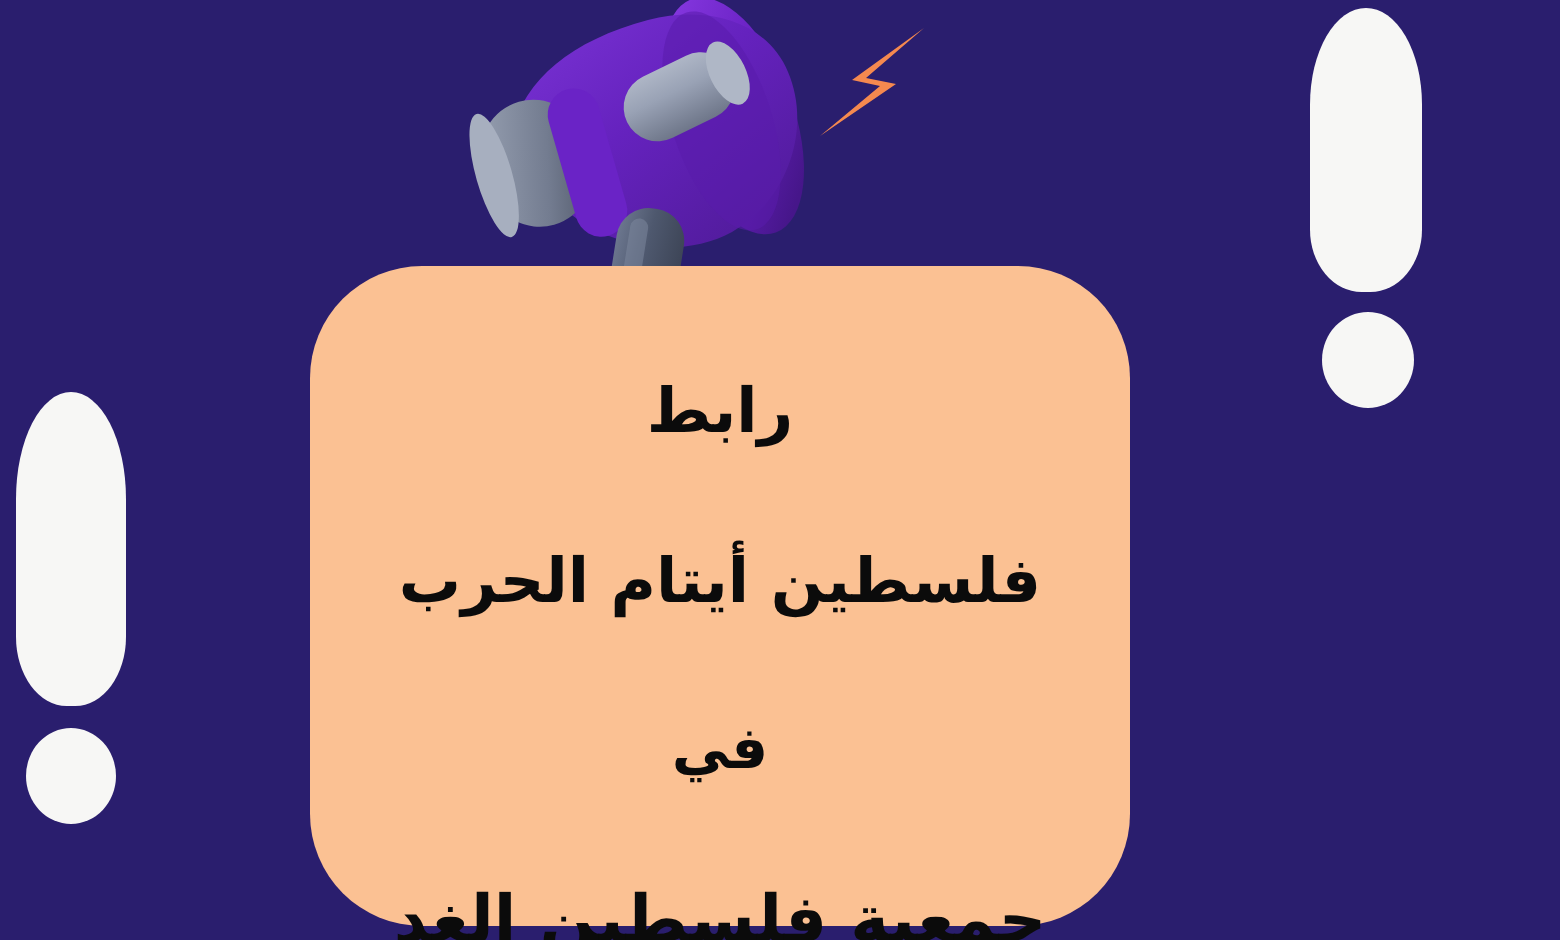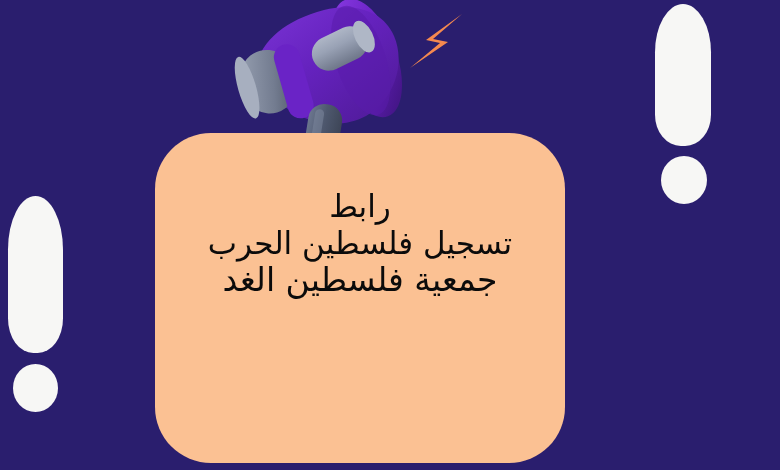--- a/index.html
+++ b/index.html
@@ -85,21 +85,22 @@
     height: 330px;
     box-sizing: border-box;
     padding: 56px 24px 10px 24px;
     display: flex;
     flex-direction: column;
     align-items: flex-end;
     justify-content: flex-start;
     direction: rtl;
     text-align: center;
     color: #0B0B0B;
-    font-weight: 400;
+    font-weight: 700;
+    gap: 48px;
   }
   #message .line {
     display: block;
     width: 100%;
     white-space: nowrap;
     line-height: 1.12;
   }
   .l1 { font-size: 31px; margin-bottom: 2px; }
   .l2 { font-size: 31px; margin-bottom: 2px; }
   .l3 { font-size: 29px; margin-bottom: 3px; }
@@ -195,17 +196,18 @@
   <div id="lightning">
     <svg viewBox="0 0 62 58" xmlns="http://www.w3.org/2000/svg">
       <path d="M 58 2 L 22 28 L 36 31 L 6 56 L 44 30 L 29 27 Z" fill="#F5894F"></path>
     </svg>
   </div>
 
   <div id="card"></div>
 
   <div id="message">
     <span class="line l1">رابط</span>
-    <span class="line l2">تسجيل فلسطين الحرب</span>
+    <span class="line l2">فلسطين أيتام الحرب</span>
+    <span class="line l3">في</span>
     <span class="line l4">جمعية فلسطين الغد</span>
   </div>
 
 </div>
 
 </body></html>

